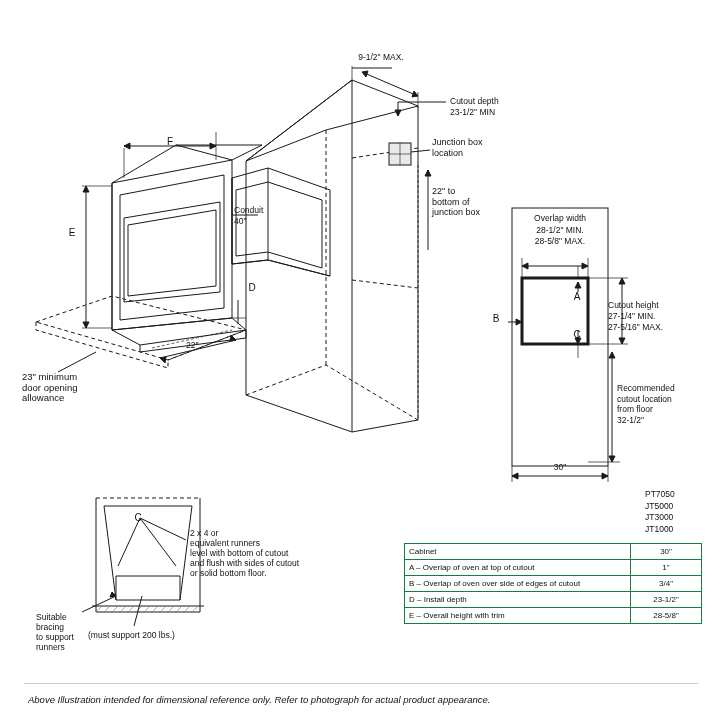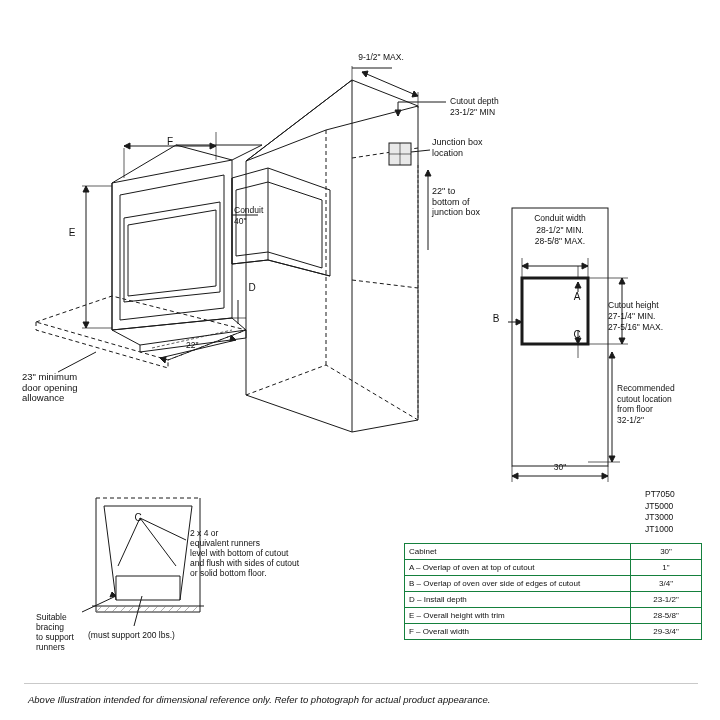--- a/index.html
+++ b/index.html
@@ -197,21 +197,21 @@
   <div class="lbl" style="left:234px;top:205px;width:60px;">Conduit
 40"</div>
   <div class="lbl" style="left:22px;top:372px;width:110px;font-size:9.5px;">23" minimum
 door opening
 allowance</div>
   <div class="lbl" style="left:186px;top:340px;width:30px;">22"</div>
   <div class="lbl c" style="left:156px;top:137px;width:28px;font-size:10px;">F</div>
   <div class="lbl c" style="left:64px;top:228px;width:16px;font-size:10px;">E</div>
   <div class="lbl c" style="left:244px;top:283px;width:16px;font-size:10px;">D</div>
 
-  <div class="lbl c" style="left:512px;top:213px;width:96px;">Conduit width</div>
+  <div class="lbl c" style="left:512px;top:213px;width:96px;">Overlap width</div>
   <div class="lbl c" style="left:508px;top:225px;width:104px;">28-1/2" MIN.</div>
   <div class="lbl c" style="left:508px;top:236px;width:104px;">28-5/8" MAX.</div>
   <div class="lbl" style="left:608px;top:300px;width:70px;">Cutout height</div>
   <div class="lbl" style="left:608px;top:311px;width:76px;">27-1/4" MIN.</div>
   <div class="lbl" style="left:608px;top:322px;width:80px;">27-5/16" MAX.</div>
   <div class="lbl" style="left:617px;top:383px;width:76px;">Recommended
 cutout location
 from floor
 32-1/2"</div>
   <div class="lbl c" style="left:542px;top:462px;width:36px;">30"</div>
@@ -253,23 +253,19 @@
         <td class="val">3/4"</td>
       </tr>
       <tr>
         <td>D – Install depth</td>
         <td class="val">23-1/2"</td>
       </tr>
       <tr>
         <td>E – Overall height with trim</td>
         <td class="val">28-5/8"</td>
       </tr>
-      <tr>
-        <td>F – Overall width</td>
-        <td class="val">29-3/4"</td>
-      </tr>
     </tbody>
   </table>
 
   <div class="hr"></div>
   <div class="footer">Above Illustration intended for dimensional reference only. Refer to photograph for actual product appearance.</div>
 
 </div>
 
 </body></html>

